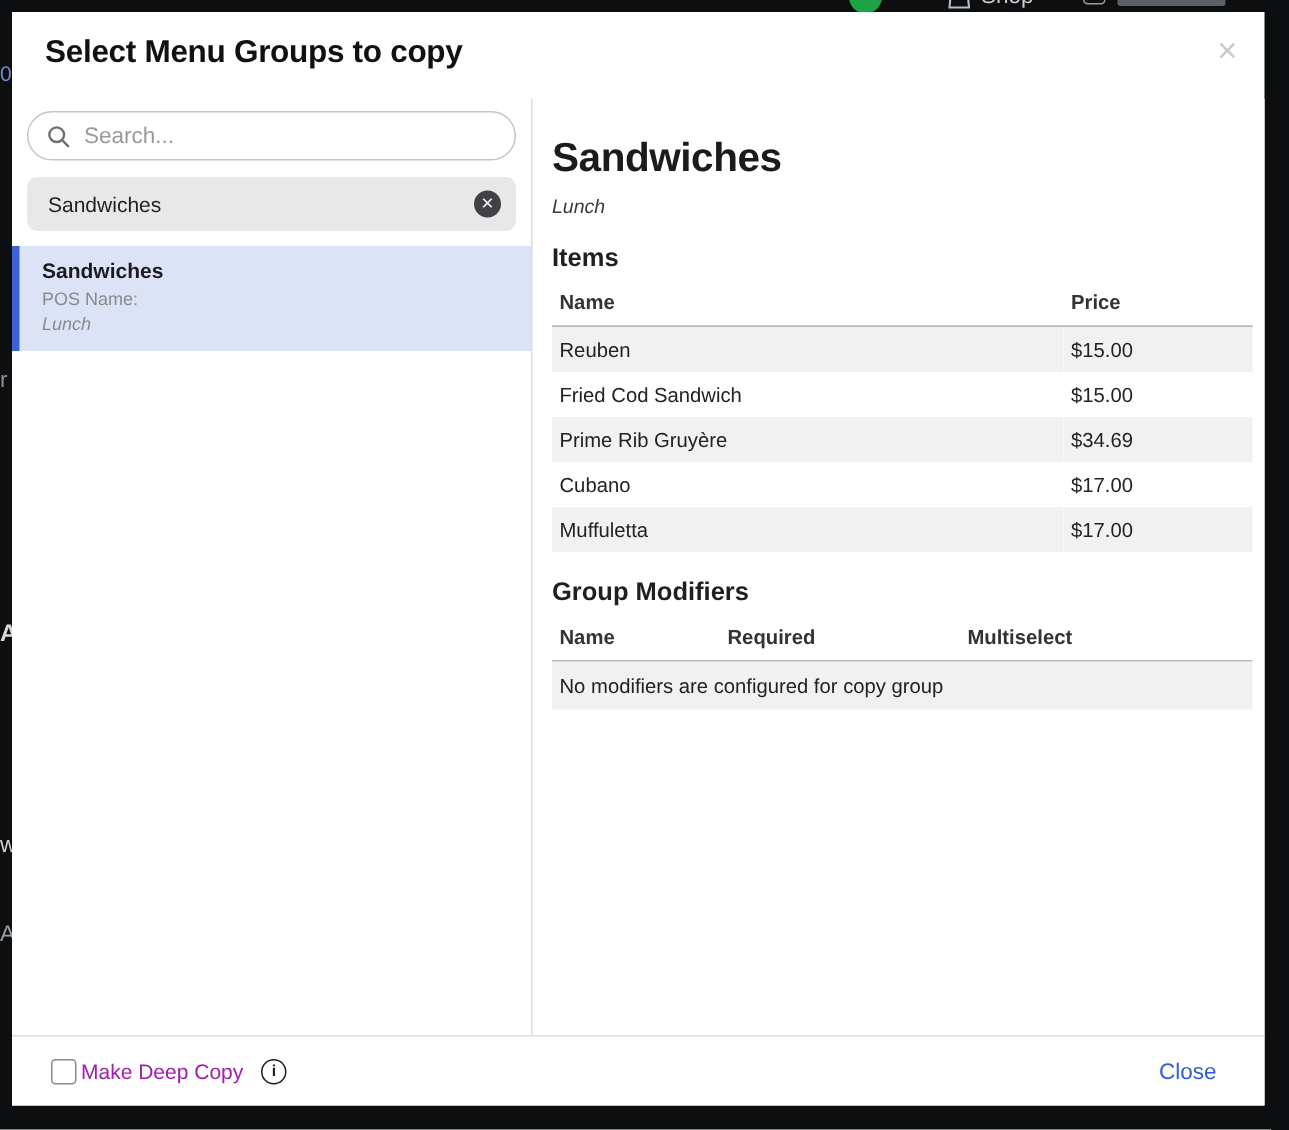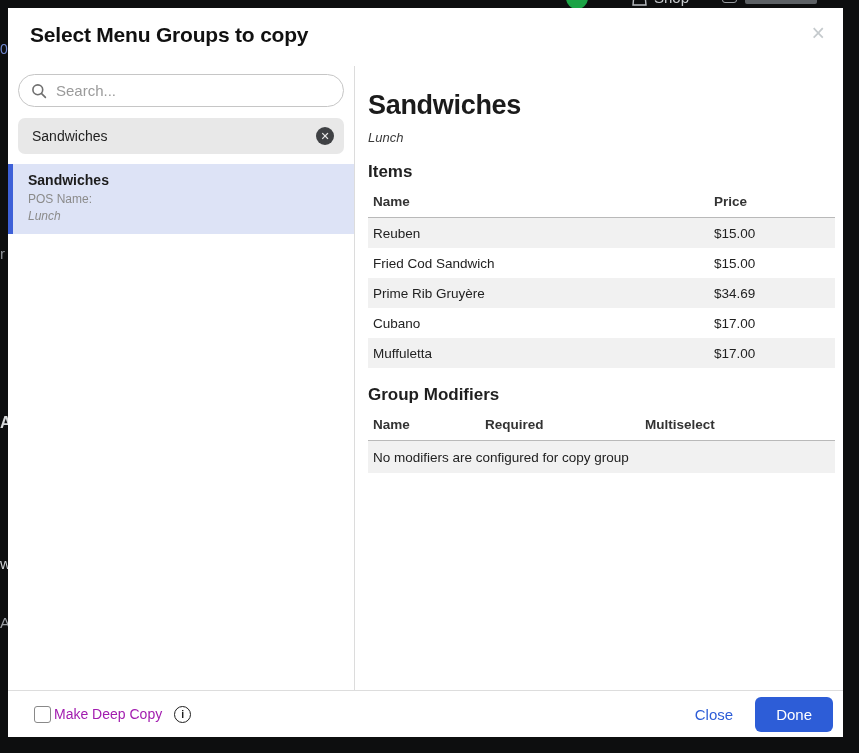--- a/index.html
+++ b/index.html
@@ -236,16 +236,15 @@
       </tbody>
     </table>
   </div>
 
   <div class="modal-footer">
     <span class="checkbox" role="checkbox" aria-checked="false"></span>
     <span class="footer-label">Make Deep Copy</span>
     <span class="info-icon">i</span>
     <span class="spacer"></span>
     <button class="btn-close">Close</button>
-    <button class="btn-done">Done</button>
   </div>
 
 </div>
 
 </body></html>

